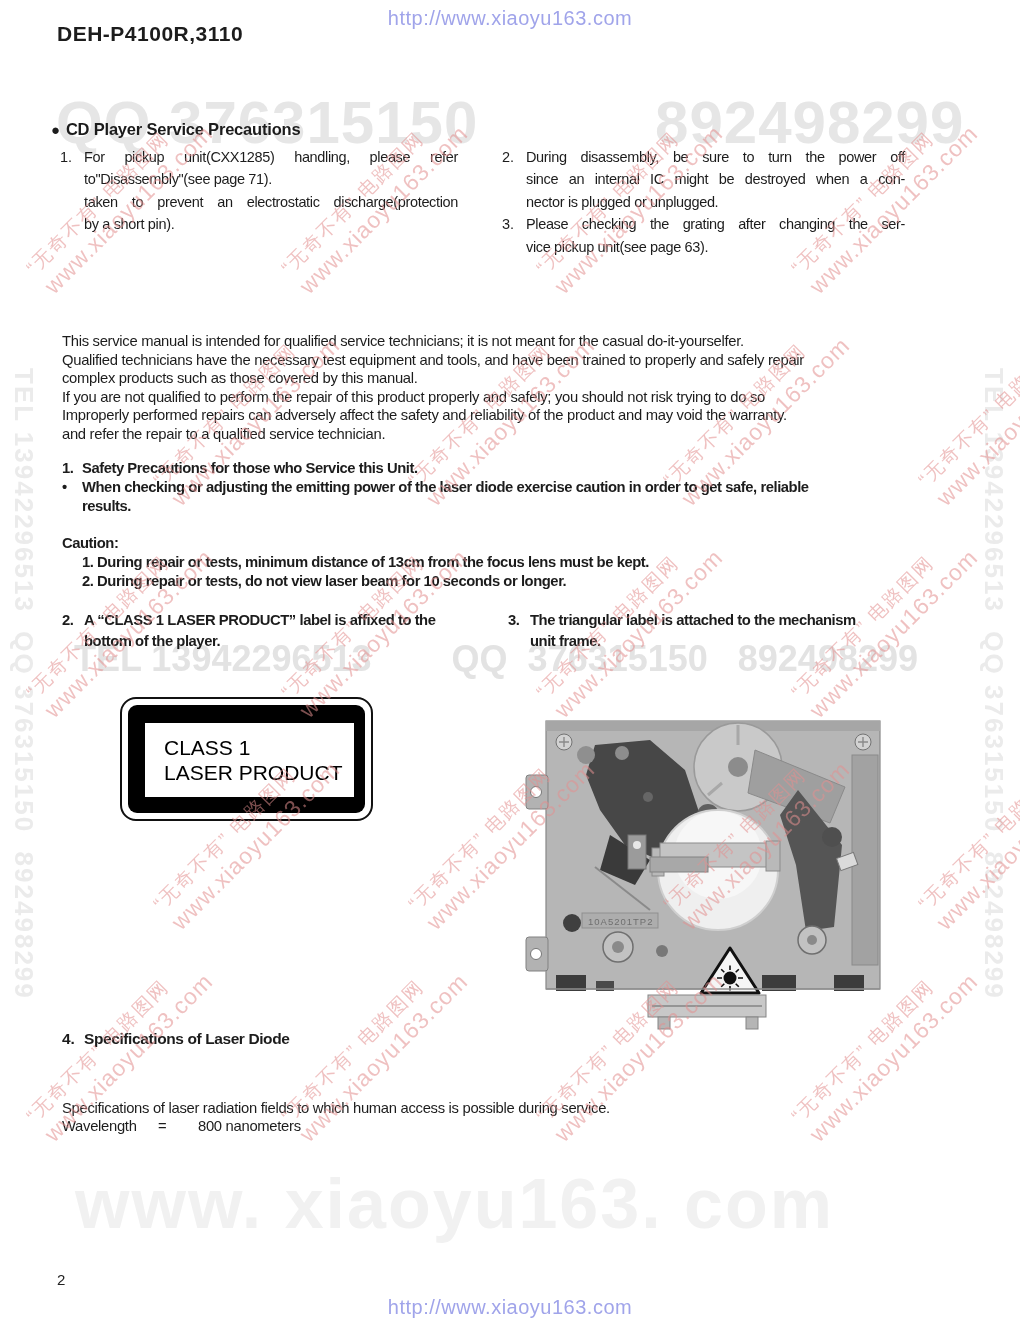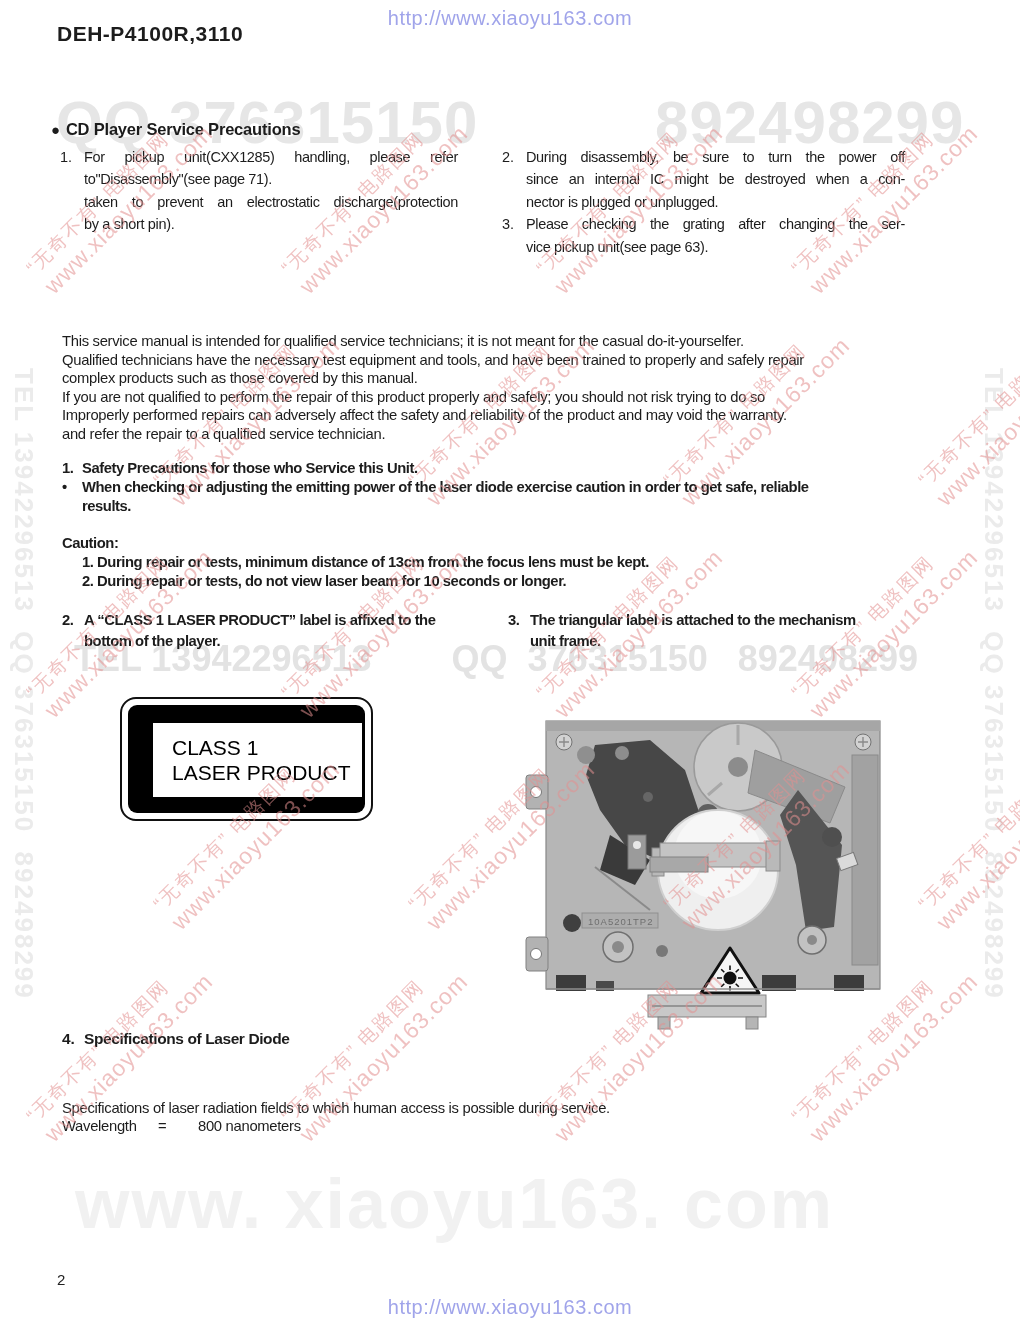--- a/index.html
+++ b/index.html
@@ -57,21 +57,21 @@
   .lbl-left{top:610px;left:62px;display:flex;}
   .lbl-right{top:610px;left:508px;display:flex;}
   .lbl-num{flex:none;width:22px;}
   .lline{font-size:14.8px;line-height:20.5px;font-weight:bold;letter-spacing:-.45px;white-space:nowrap;}
 
   
   .class-label{top:697px;left:120px;width:253px;height:124px;border:2.5px solid #111;
                border-radius:16px;background:#fff;box-sizing:border-box;padding:6px;}
   .class-black{width:100%;height:100%;background:#000;border-radius:9px;position:relative;}
   .class-white{position:absolute;left:17px;top:18px;width:209px;height:74px;background:#fff;
-               display:flex;flex-direction:column;justify-content:center;padding-left:19px;box-sizing:border-box;margin-left:8px;}
+               display:flex;flex-direction:column;justify-content:center;padding-left:19px;box-sizing:border-box;}
   .class-white div{font-size:21px;line-height:25px;color:#000;}
 
   
   .photo{top:695px;left:500px;width:420px;height:345px;}
 
   
   .spec-head{top:1030px;left:62px;display:flex;}
   .spec-head .num{flex:none;width:22px;}
   .spec-head div{font-size:15.5px;font-weight:bold;letter-spacing:-.4px;}
   .spec-lines{top:1099px;left:62px;}

